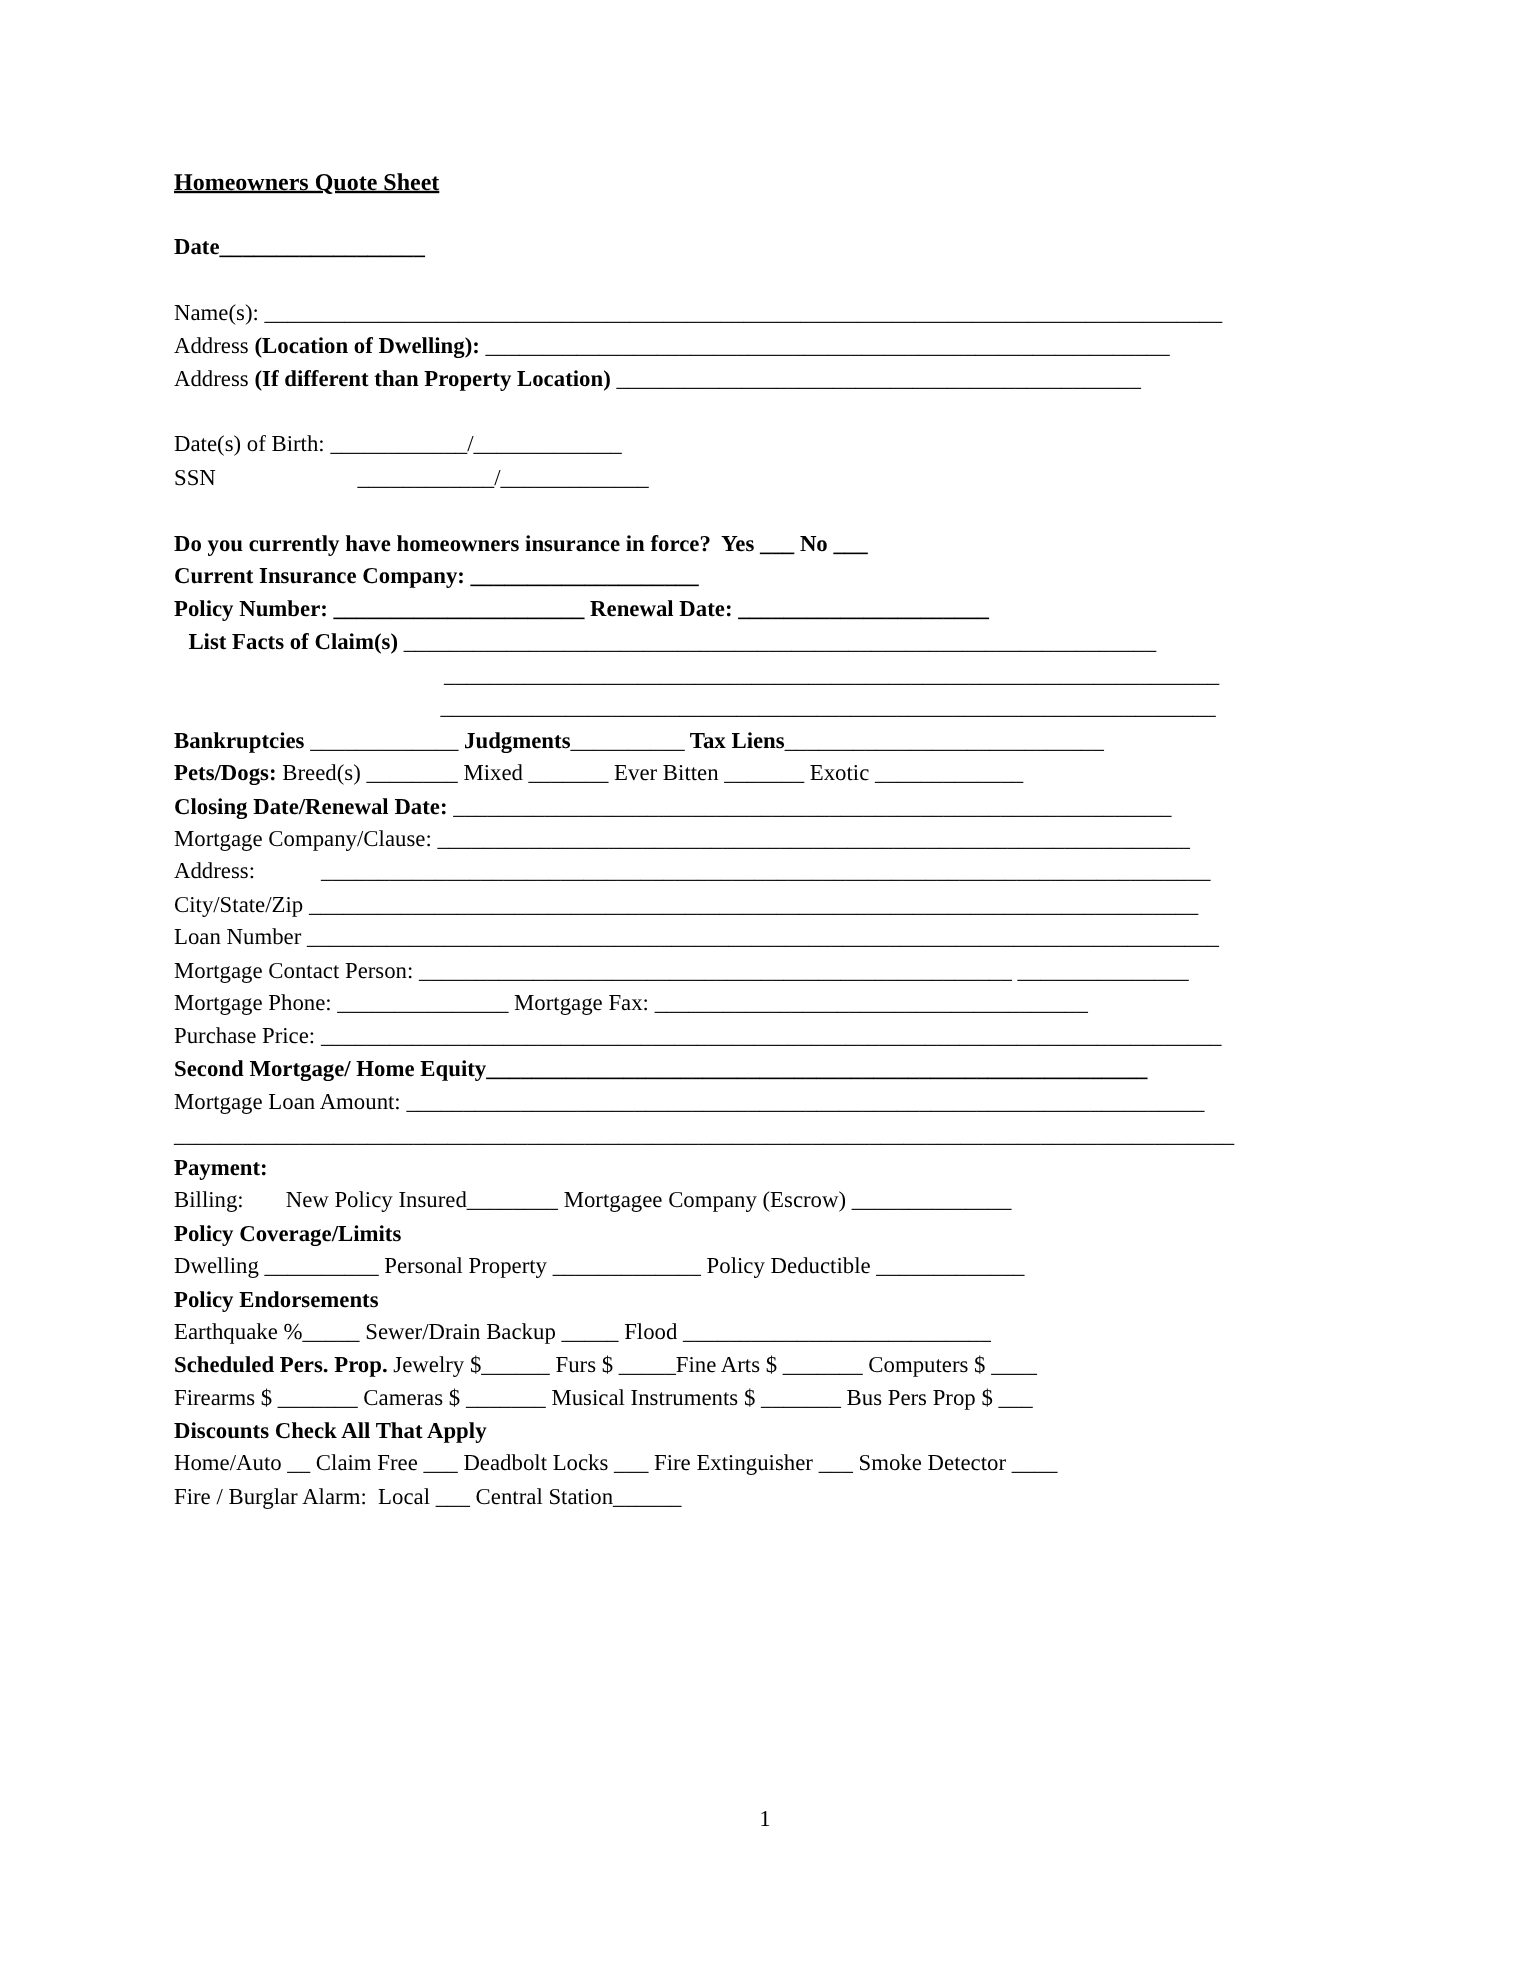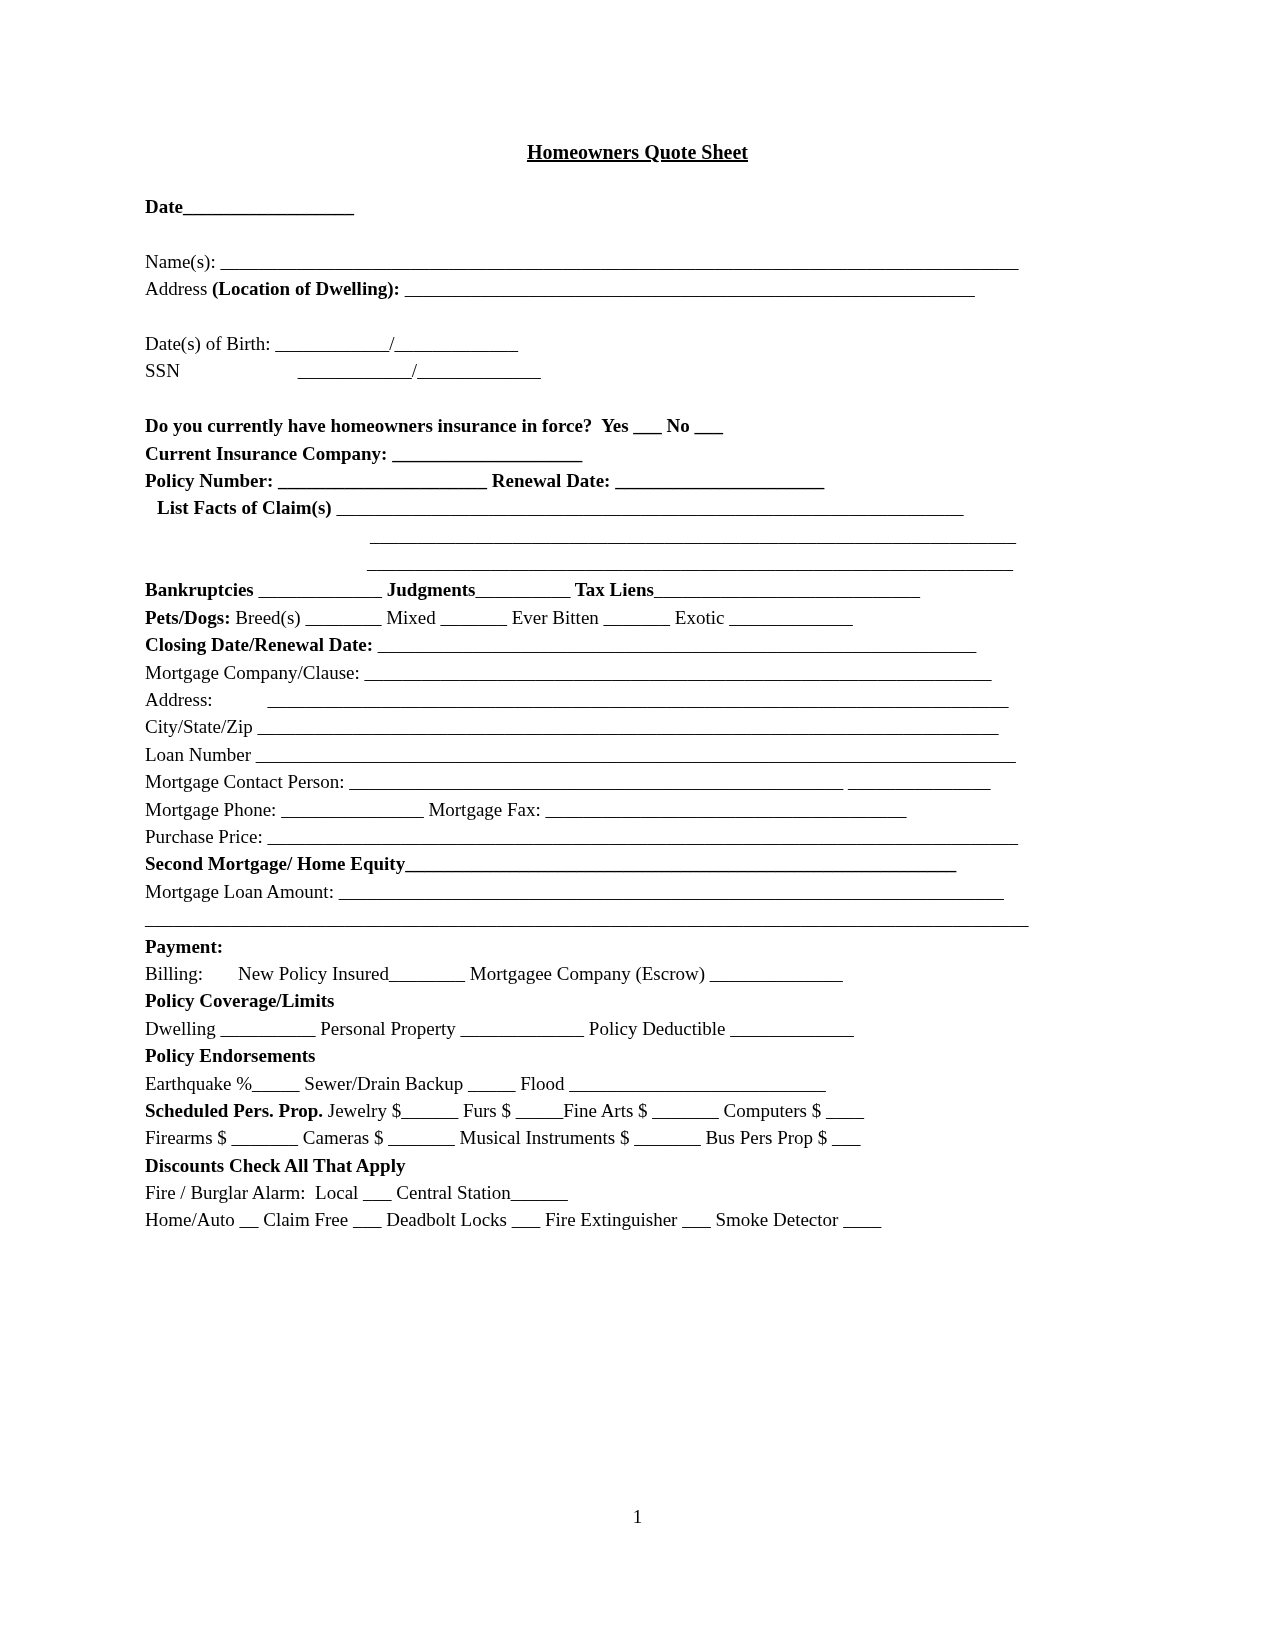--- a/index.html
+++ b/index.html
@@ -10,21 +10,20 @@
     margin: 0 auto;
     background: #ffffff;
     color: #000000;
     font-family: "Liberation Serif", "DejaVu Serif", serif;
     font-size: 19px;
     position: relative;
     padding: 138px 145px 0 145px;
     overflow: hidden;
   }
   .title {
-    text-align: center;
     font-weight: bold;
     text-decoration: underline;
     font-size: 20px;
     height: 28px;
     line-height: 28px;
     margin-bottom: 27px;
   }
   .line {
     height: 27.4px;
     line-height: 27.4px;
@@ -43,20 +42,21 @@
 </head>
 <body>
 
 <div class="page">
   <div class="title">Homeowners Quote Sheet</div>
   <div>
       <div class="line"><span class="b">Date__________________</span></div>
       <div class="line">&nbsp;</div>
       <div class="line"><span>Name(s): </span><span>____________________________________________________________________________________</span></div>
       <div class="line"><span>Address </span><span class="b">(Location of Dwelling): </span><span>____________________________________________________________</span></div>
+      <div class="line"><span>Address </span><span class="b">(If different than Property Location) </span><span>______________________________________________</span></div>
       <div class="line">&nbsp;</div>
       <div class="line"><span>Date(s) of Birth: ____________/_____________</span></div>
       <div class="line"><span>SSN</span><span style="padding-left: 118px;">____________/_____________</span></div>
       <div class="line">&nbsp;</div>
       <div class="line"><span class="b">Do you currently have homeowners insurance in force?&nbsp; Yes ___ No ___</span></div>
       <div class="line"><span class="b">Current Insurance Company: ____________________</span></div>
       <div class="line"><span class="b">Policy Number: ______________________ Renewal Date: ______________________</span></div>
       <div class="line" style="padding-left: 12px;"><span class="b">List Facts of Claim(s) </span><span>__________________________________________________________________</span></div>
       <div class="line" style="padding-left: 225px;"><span>____________________________________________________________________</span></div>
       <div class="line" style="padding-left: 222px;"><span>____________________________________________________________________</span></div>
@@ -75,17 +75,17 @@
       <div class="line"><span>_____________________________________________________________________________________________</span></div>
       <div class="line"><span class="b">Payment:</span></div>
       <div class="line"><span>Billing:</span><span style="padding-left: 35px;">New Policy Insured________ Mortgagee Company (Escrow) ______________</span></div>
       <div class="line"><span class="b">Policy Coverage/Limits</span></div>
       <div class="line"><span>Dwelling __________ Personal Property _____________ Policy Deductible _____________</span></div>
       <div class="line"><span class="b">Policy Endorsements</span></div>
       <div class="line"><span>Earthquake %_____ Sewer/Drain Backup _____ Flood ___________________________</span></div>
       <div class="line"><span class="b">Scheduled Pers. Prop. </span><span>Jewelry $______ Furs $ _____Fine Arts $ _______ Computers $ ____</span></div>
       <div class="line"><span>Firearms $ _______ Cameras $ _______ Musical Instruments $ _______ Bus Pers Prop $ ___</span></div>
       <div class="line"><span class="b">Discounts Check All That Apply</span></div>
+      <div class="line"><span>Home/Auto __ Claim Free ___ Deadbolt Locks ___ Fire Extinguisher ___ Smoke Detector ____</span></div>
       <div class="line"><span>Fire / Burglar Alarm:&nbsp; Local ___ Central Station______</span></div>
-      <div class="line"><span>Home/Auto __ Claim Free ___ Deadbolt Locks ___ Fire Extinguisher ___ Smoke Detector ____</span></div>
     </div>
   <div class="page-number">1</div>
 </div>
 
 </body></html>

